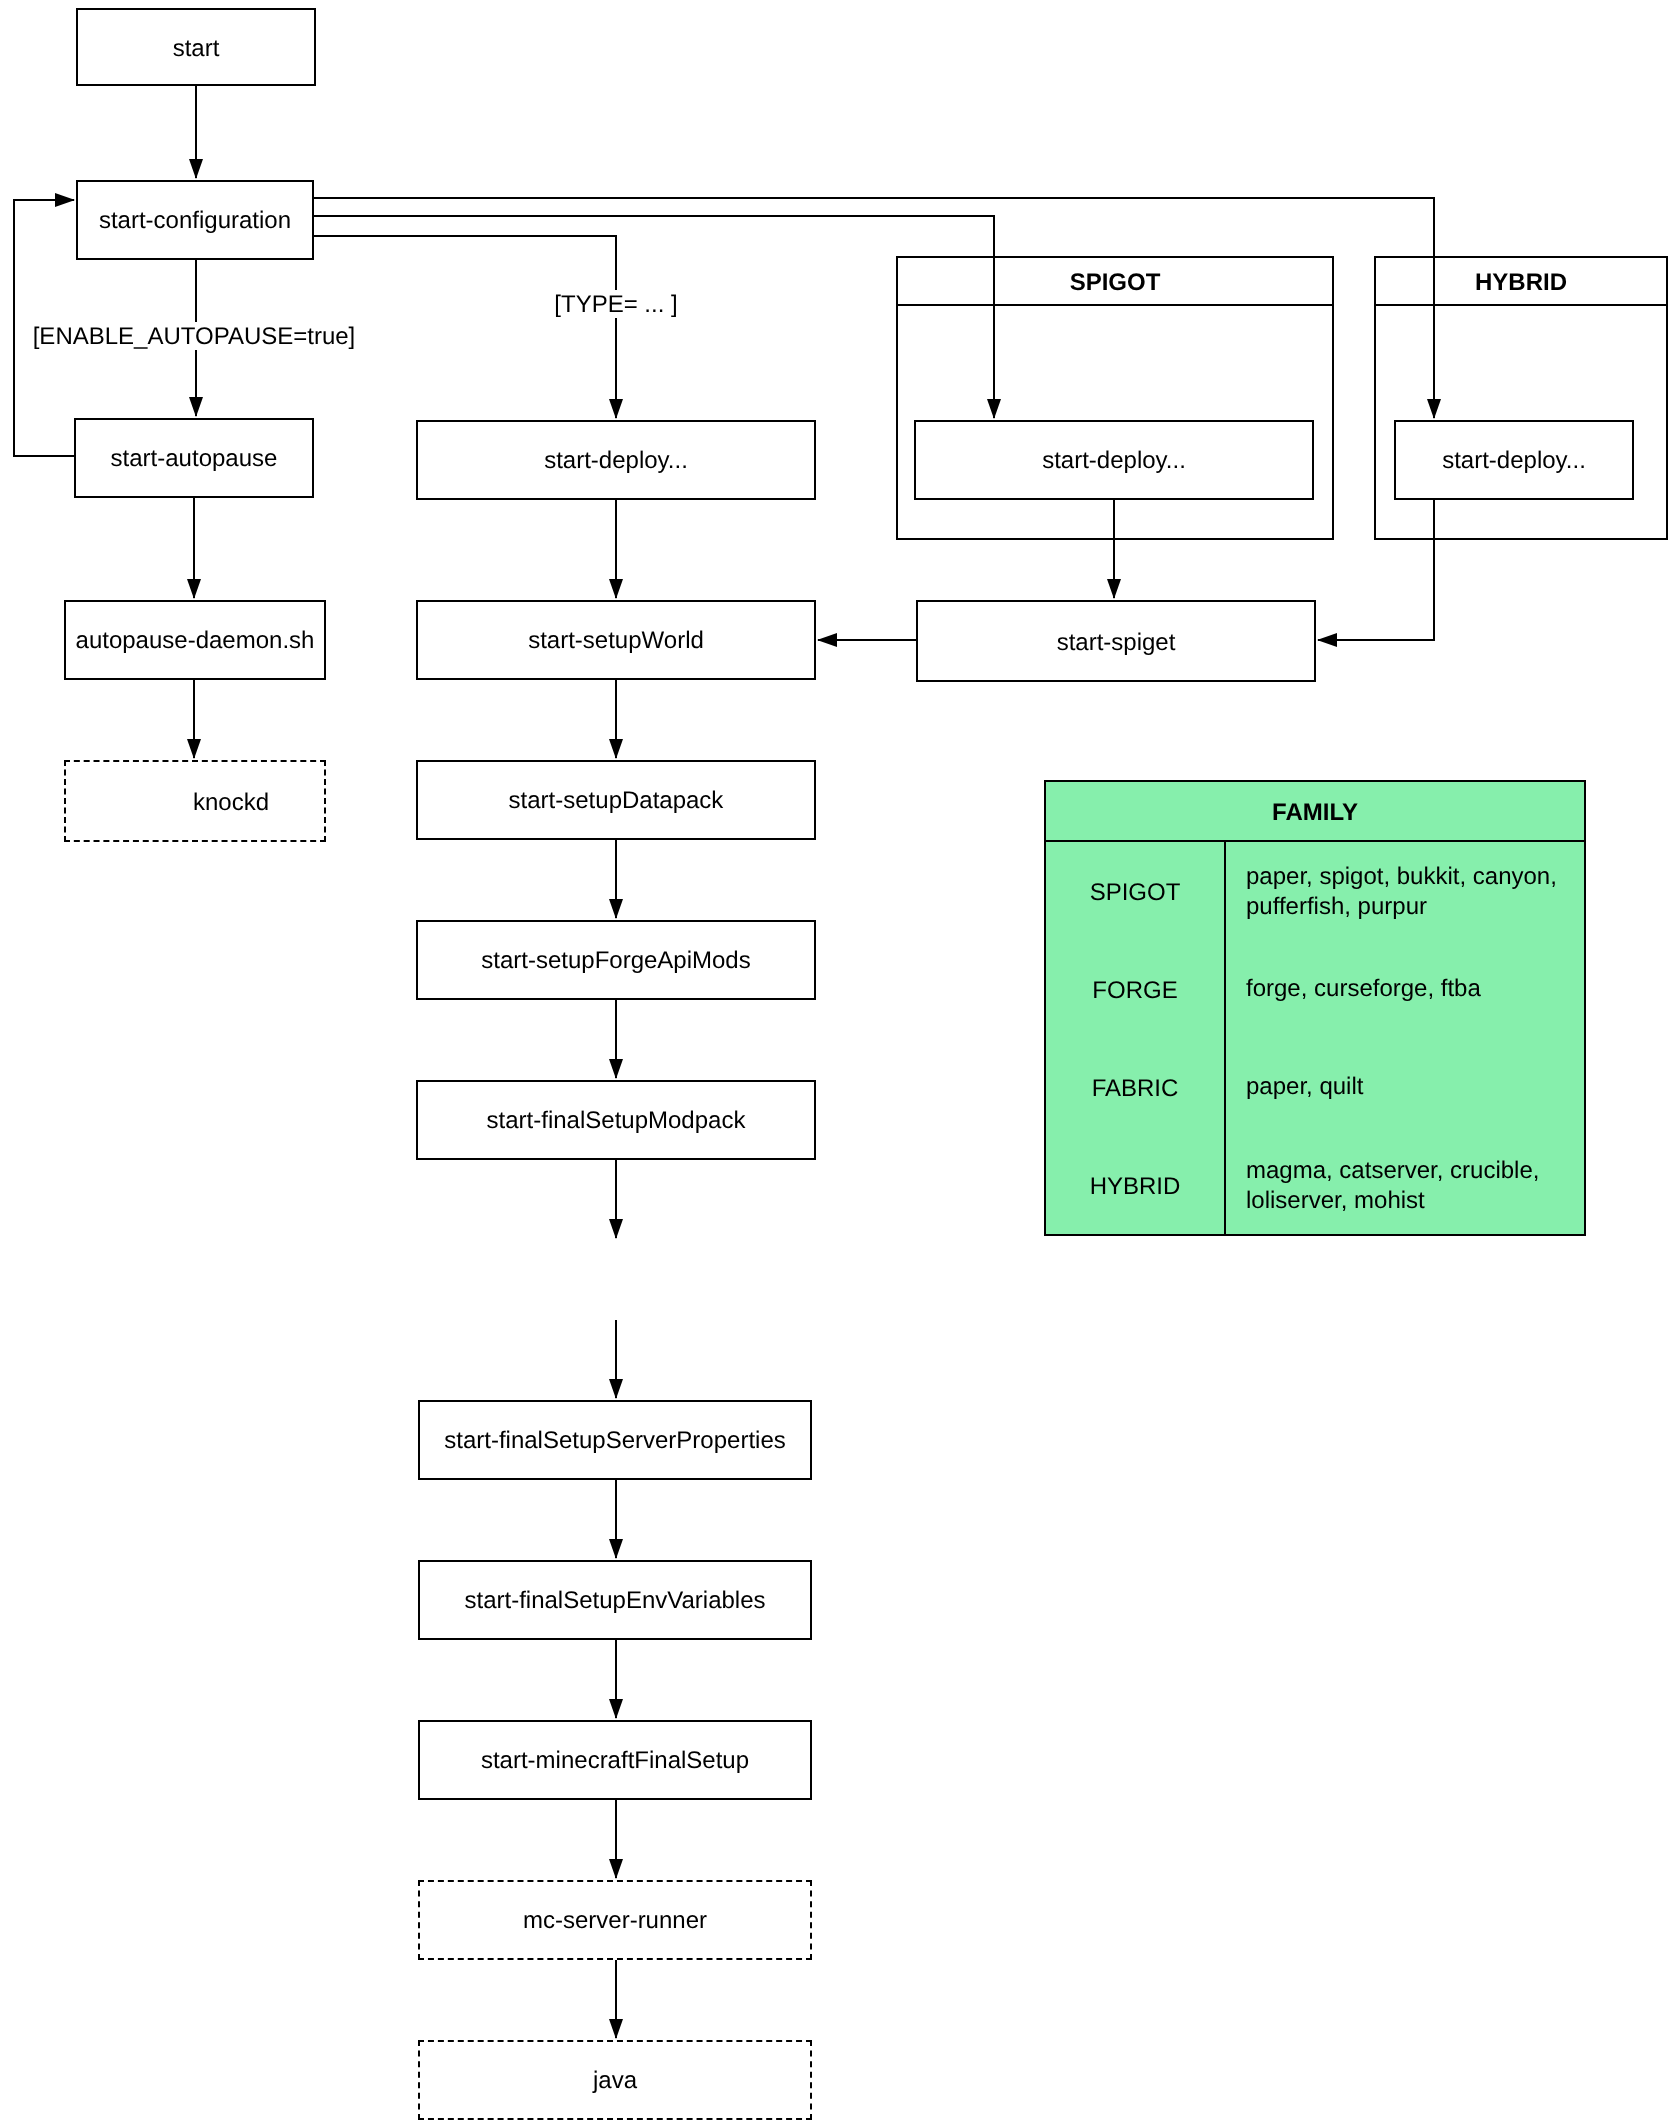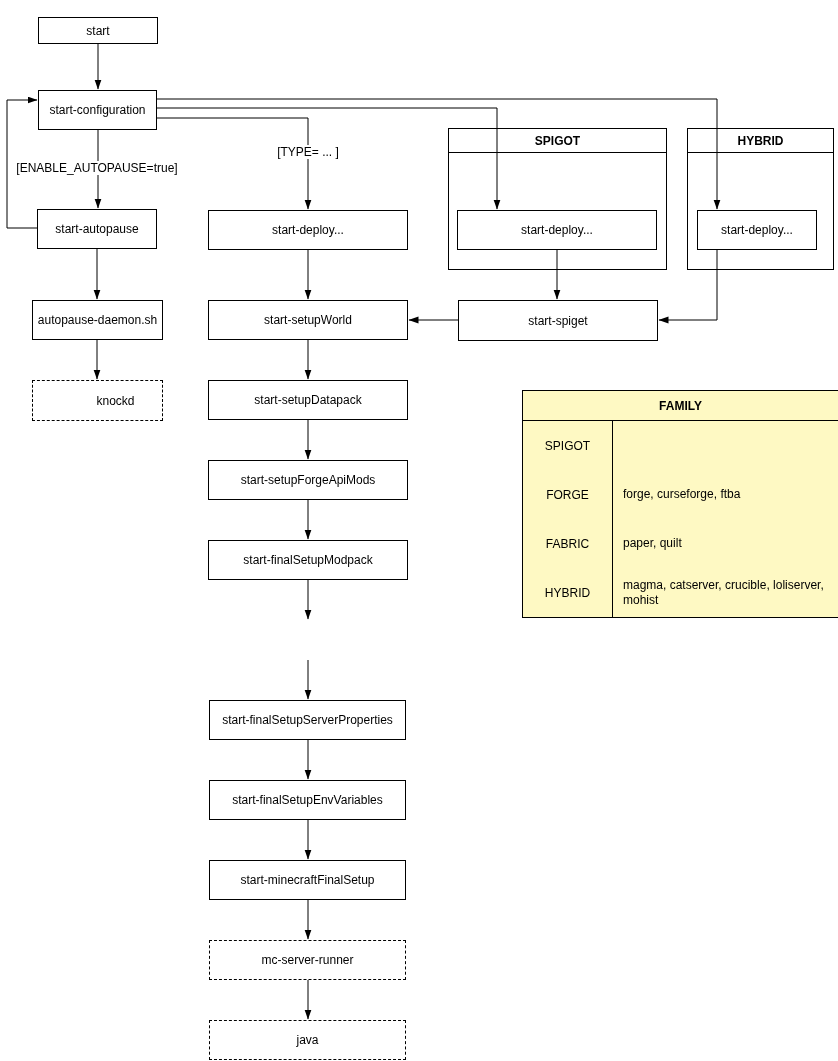--- a/index.html
+++ b/index.html
@@ -49,23 +49,23 @@
     position: absolute;
     transform: translate(-50%, -50%);
     background: #ffffff;
     font-size: 12px;
     padding: 0 2px;
     white-space: nowrap;
   }
   .family-table {
     position: absolute;
     left: 522px; top: 390px;
-    width: 317px; height: 228px;
+    width: 271px; height: 228px;
     box-sizing: border-box;
-    background: #fef9c3;
+    background: #86efac;
     border: 1px solid #000000;
   }
   .ft-header {
     box-sizing: border-box;
     height: 30px;
     border-bottom: 1px solid #000000;
     display: flex;
     align-items: center;
     justify-content: center;
     font-size: 12px;
@@ -128,21 +128,21 @@
       <path d="M 308 740 L 308 779" marker-end="url(#arw)"></path>
       <path d="M 308 820 L 308 859" marker-end="url(#arw)"></path>
       <path d="M 308 900 L 308 939" marker-end="url(#arw)"></path>
       <path d="M 308 980 L 308 1019" marker-end="url(#arw)"></path>
       <path d="M 557 250 L 557 299" marker-end="url(#arw)"></path>
       <path d="M 717 250 L 717 320 L 659 320" marker-end="url(#arw)"></path>
       <path d="M 458 320 L 409 320" marker-end="url(#arw)"></path>
     </g>
   </svg>
 
-  <div class="node" style="left:38px; top:17px; width:120px; height:27px;">start</div>
+  <div class="node" style="left:38px; top:4px; width:120px; height:39px;">start</div>
   <div class="node" style="left:38px; top:90px; width:119px; height:40px;">start-configuration</div>
   <div class="node" style="left:37px; top:209px; width:120px; height:40px;">start-autopause</div>
   <div class="node" style="left:32px; top:300px; width:131px; height:40px;">autopause-daemon.sh</div>
   <div class="node dashed" style="left:32px; top:380px; width:131px; height:41px;padding-left:36px;">knockd</div>
 
   <div class="node" style="left:208px; top:210px; width:200px; height:40px;">start-deploy...</div>
   <div class="node" style="left:208px; top:300px; width:200px; height:40px;">start-setupWorld</div>
   <div class="node" style="left:208px; top:380px; width:200px; height:40px;">start-setupDatapack</div>
   <div class="node" style="left:208px; top:460px; width:200px; height:40px;">start-setupForgeApiMods</div>
   <div class="node" style="left:208px; top:540px; width:200px; height:40px;">start-finalSetupModpack</div>
@@ -156,20 +156,21 @@
   <div class="node" style="left:697px; top:210px; width:120px; height:40px;">start-deploy...</div>
   <div class="node" style="left:458px; top:300px; width:200px; height:41px;">start-spiget</div>
 
   <div class="edge-label" style="left:97px; top:168px;">[ENABLE_AUTOPAUSE=true]</div>
   <div class="edge-label" style="left:308px; top:152px;">[TYPE= ... ]</div>
 
   <div class="family-table">
     <div class="ft-header">FAMILY</div>
     <div class="ft-row">
       <div class="ft-name">SPIGOT</div>
+      <div class="ft-members">paper, spigot, bukkit, canyon, pufferfish, purpur</div>
     </div>
     <div class="ft-row">
       <div class="ft-name">FORGE</div>
       <div class="ft-members">forge, curseforge, ftba</div>
     </div>
     <div class="ft-row">
       <div class="ft-name">FABRIC</div>
       <div class="ft-members">paper, quilt</div>
     </div>
     <div class="ft-row">

